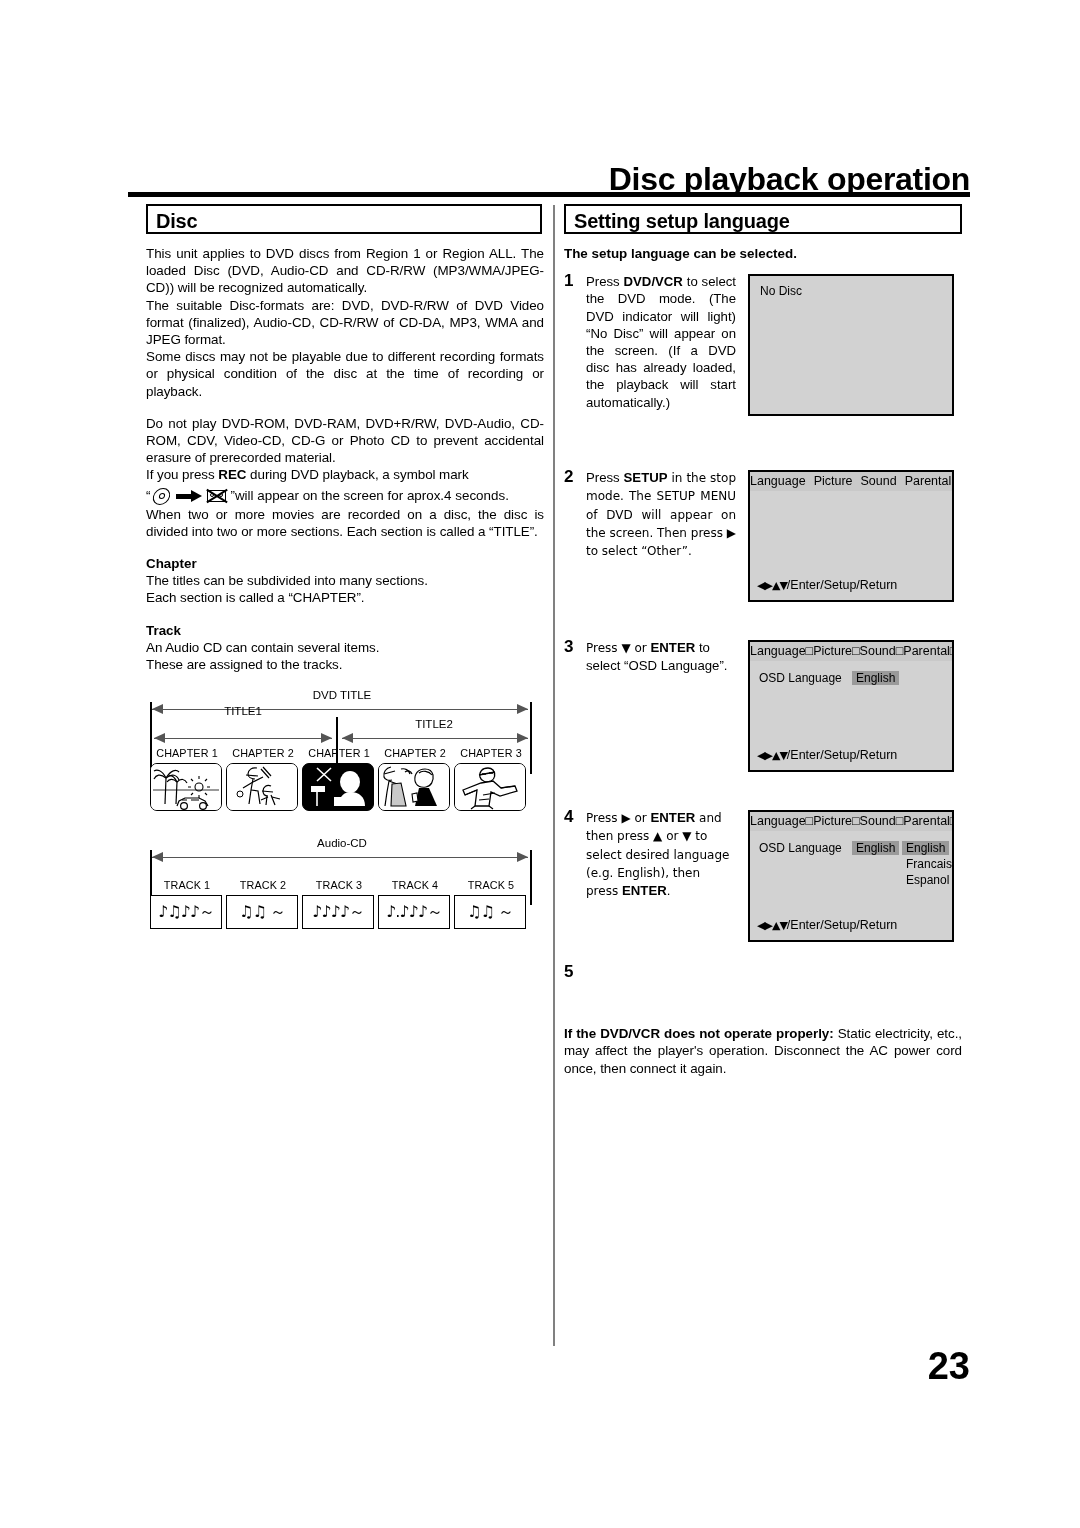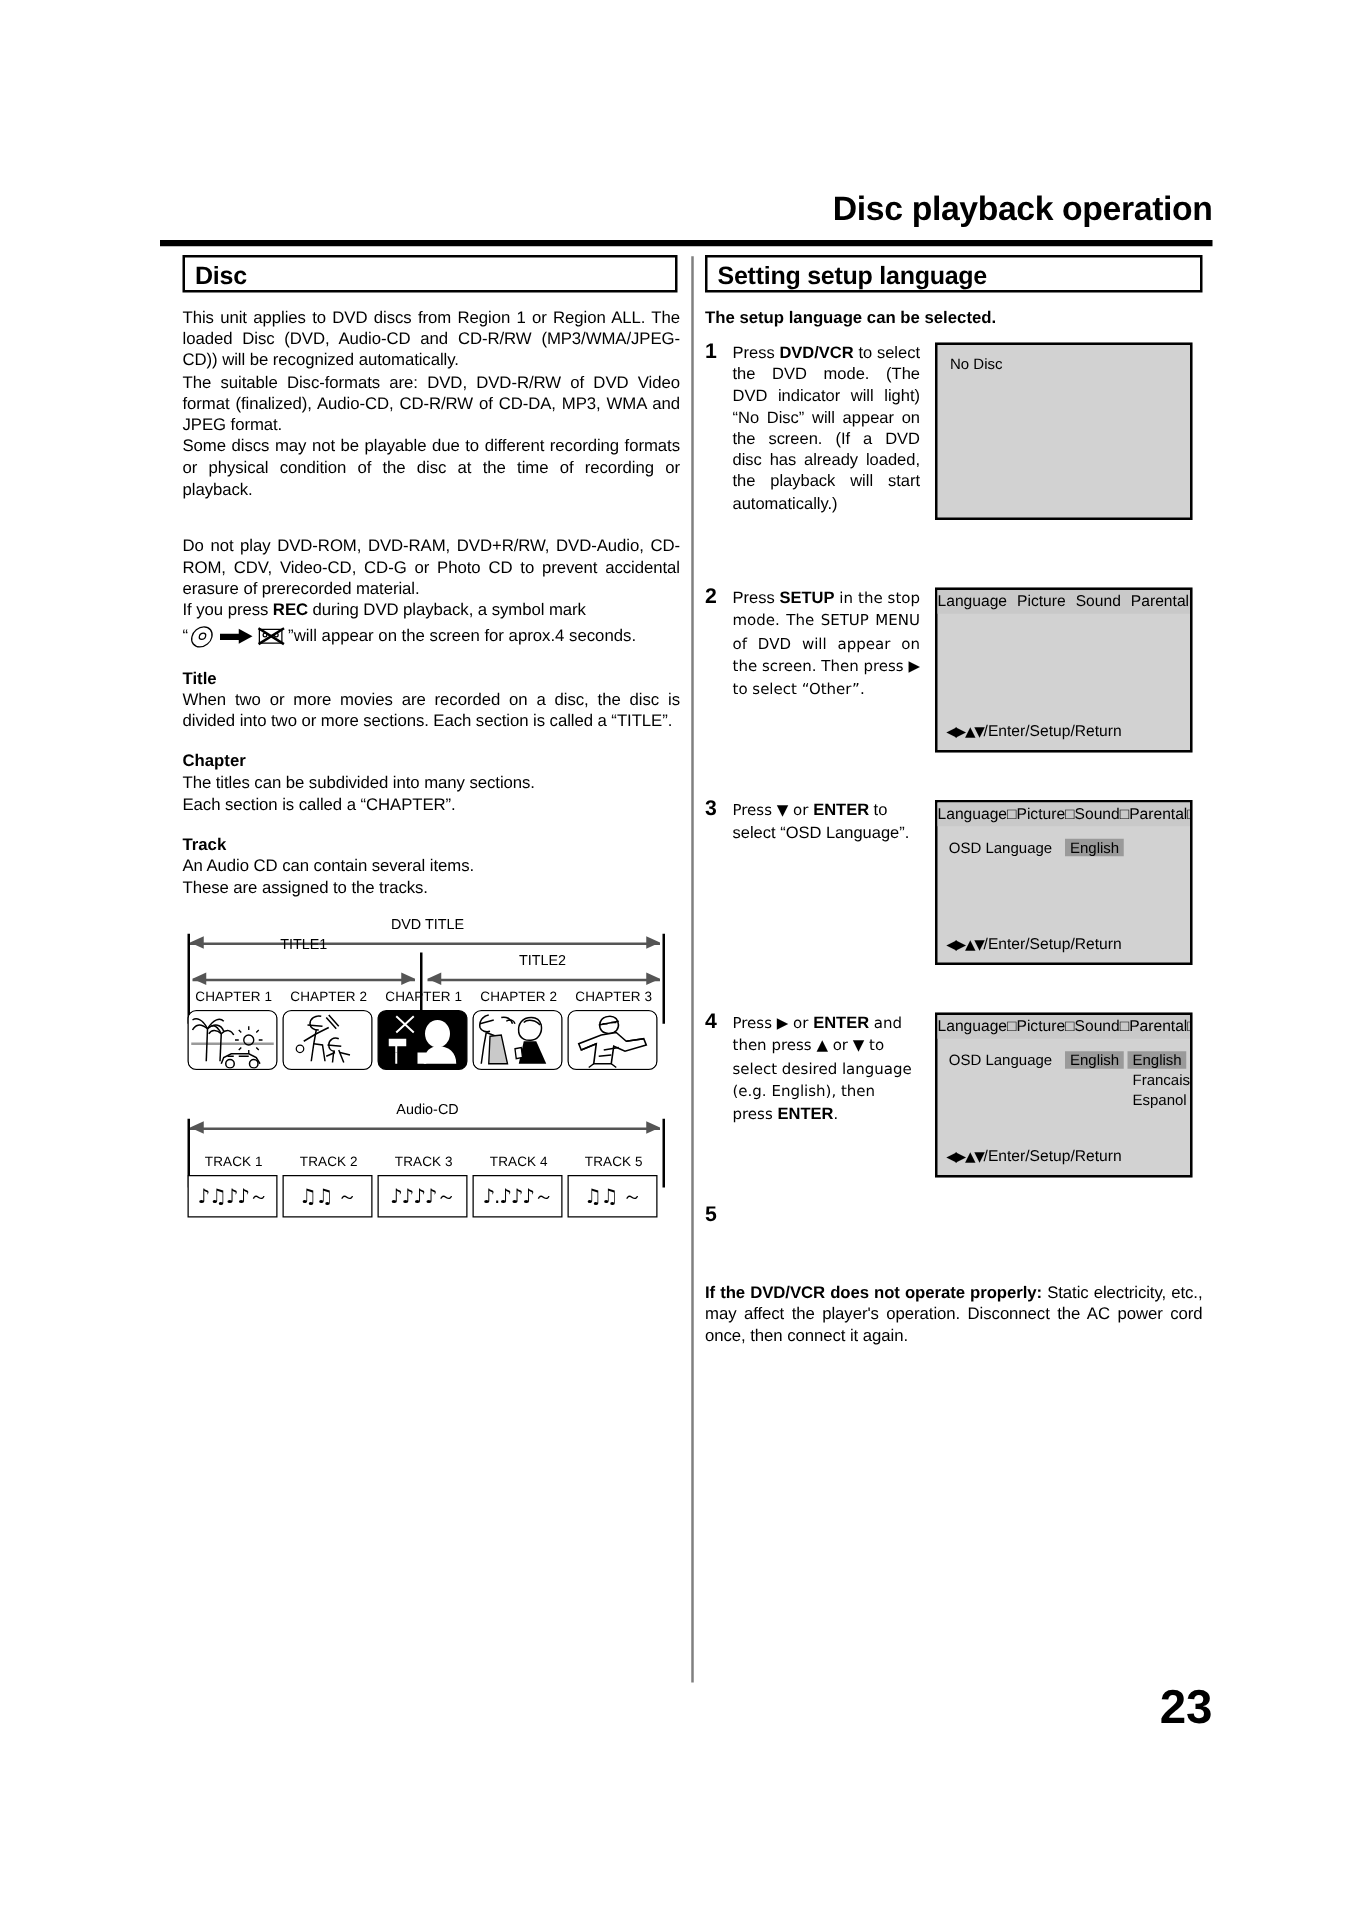--- a/index.html
+++ b/index.html
@@ -20,24 +20,24 @@
     position: absolute;
     left: 0; top: 0;
     width: 1080px;
     height: 1528px;
   }
 
   
   .page-title {
     position: absolute;
     left: 130px;
-    top: 148px;
+    top: 160px;
     width: 840px;
     text-align: right;
-    font-size: 27px;
+    font-size: 32px;
     font-weight: bold;
     letter-spacing: -0.3px;
     line-height: 38px;
   }
   .header-rule {
     position: absolute;
     left: 128px;
     top: 192px;
     width: 842px;
     height: 5px;
@@ -86,21 +86,21 @@
   
   p.body {
     font-size: 13.4px;
     line-height: 17.2px;
     margin: 0 0 0 0;
     text-align: justify;
     text-justify: inter-word;
     letter-spacing: -0.05px;
   }
   p.body.nojust { text-align: left; }
-  p.gap { margin-top: 28px; }
+  p.gap { margin-top: 15px; }
   .sub-h {
     font-size: 13.4px;
     font-weight: bold;
     line-height: 17.2px;
     margin-top: 15px;
   }
   b, strong { font-weight: bold; }
 
   
   .sym-line {
@@ -381,21 +381,20 @@
         <span class="tbox"></span>
           <span class="reel l"></span>
           <span class="reel r"></span>
         <span class="x1"></span>
           <span class="x2"></span>
       </span>
       <span>”</span>
       <span> will appear on the screen for aprox.4 seconds.</span>
     </div>
 
-    <div class="sub-h">Title</div>
     <p class="body">When two or more movies are recorded on a disc, the disc is divided into two or more sections. Each section is called a “TITLE”.</p>
 
     <div class="sub-h">Chapter</div>
     <p class="body nojust" style="white-space:pre-line">The titles can be subdivided into many sections.
 Each section is called a “CHAPTER”.</p>
 
     <div class="sub-h">Track</div>
     <p class="body nojust" style="white-space:pre-line">An Audio CD can contain several items.
 These are assigned to the tracks.</p>
 

